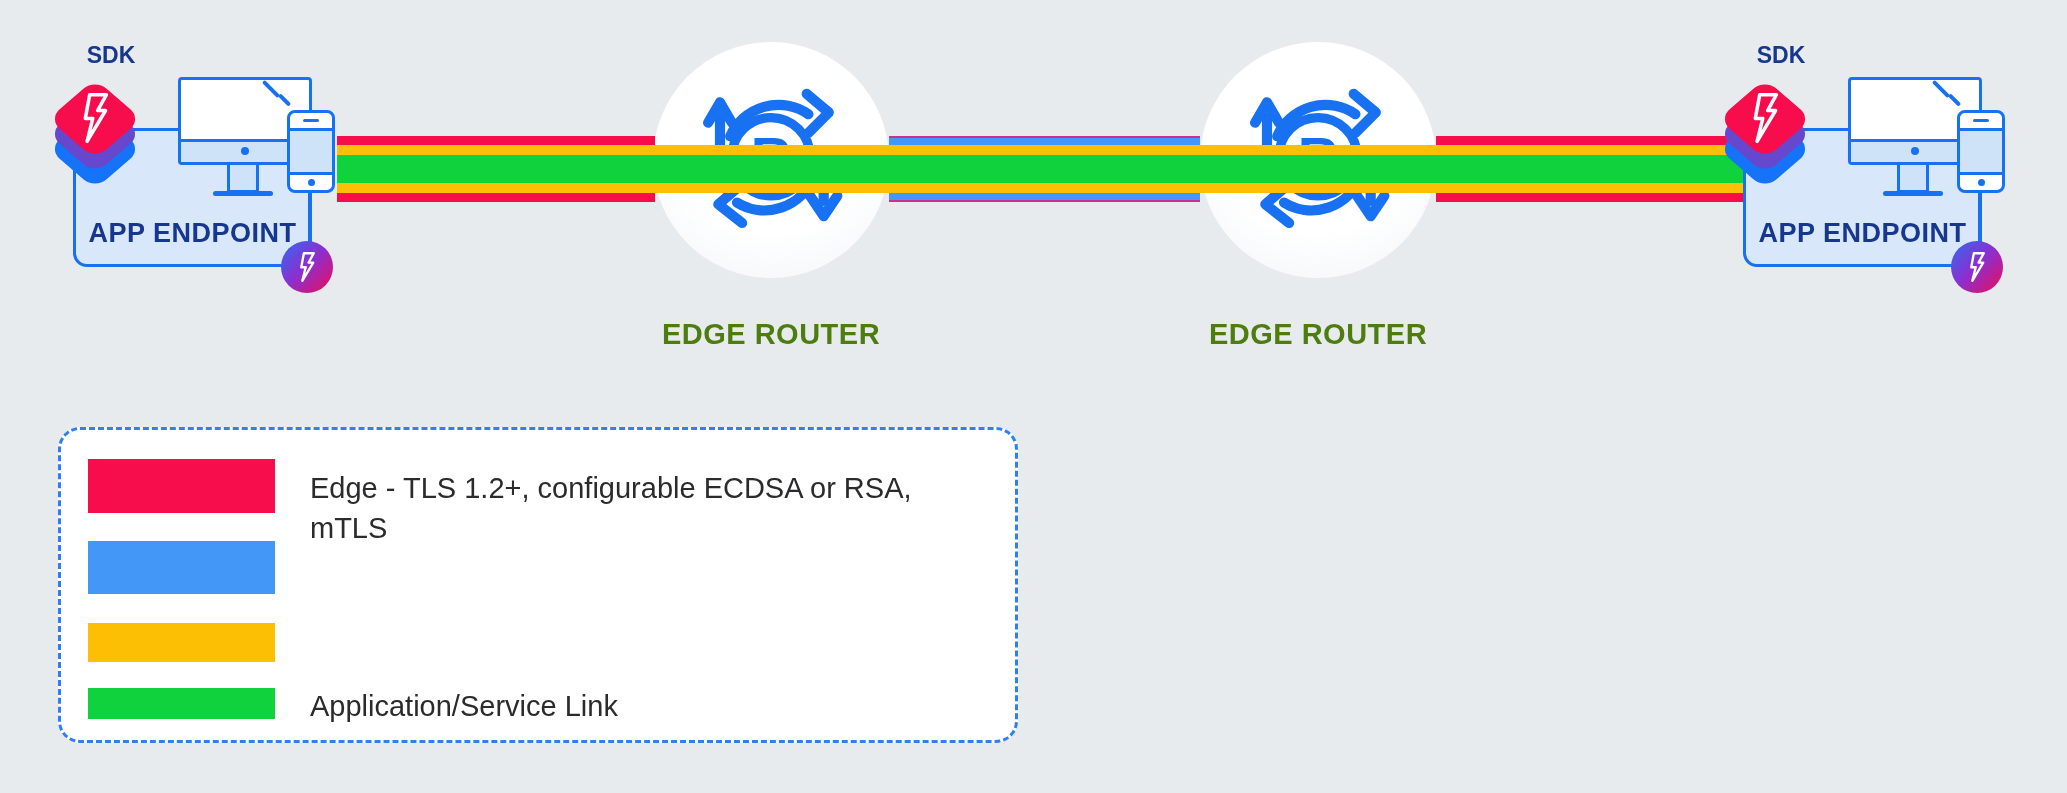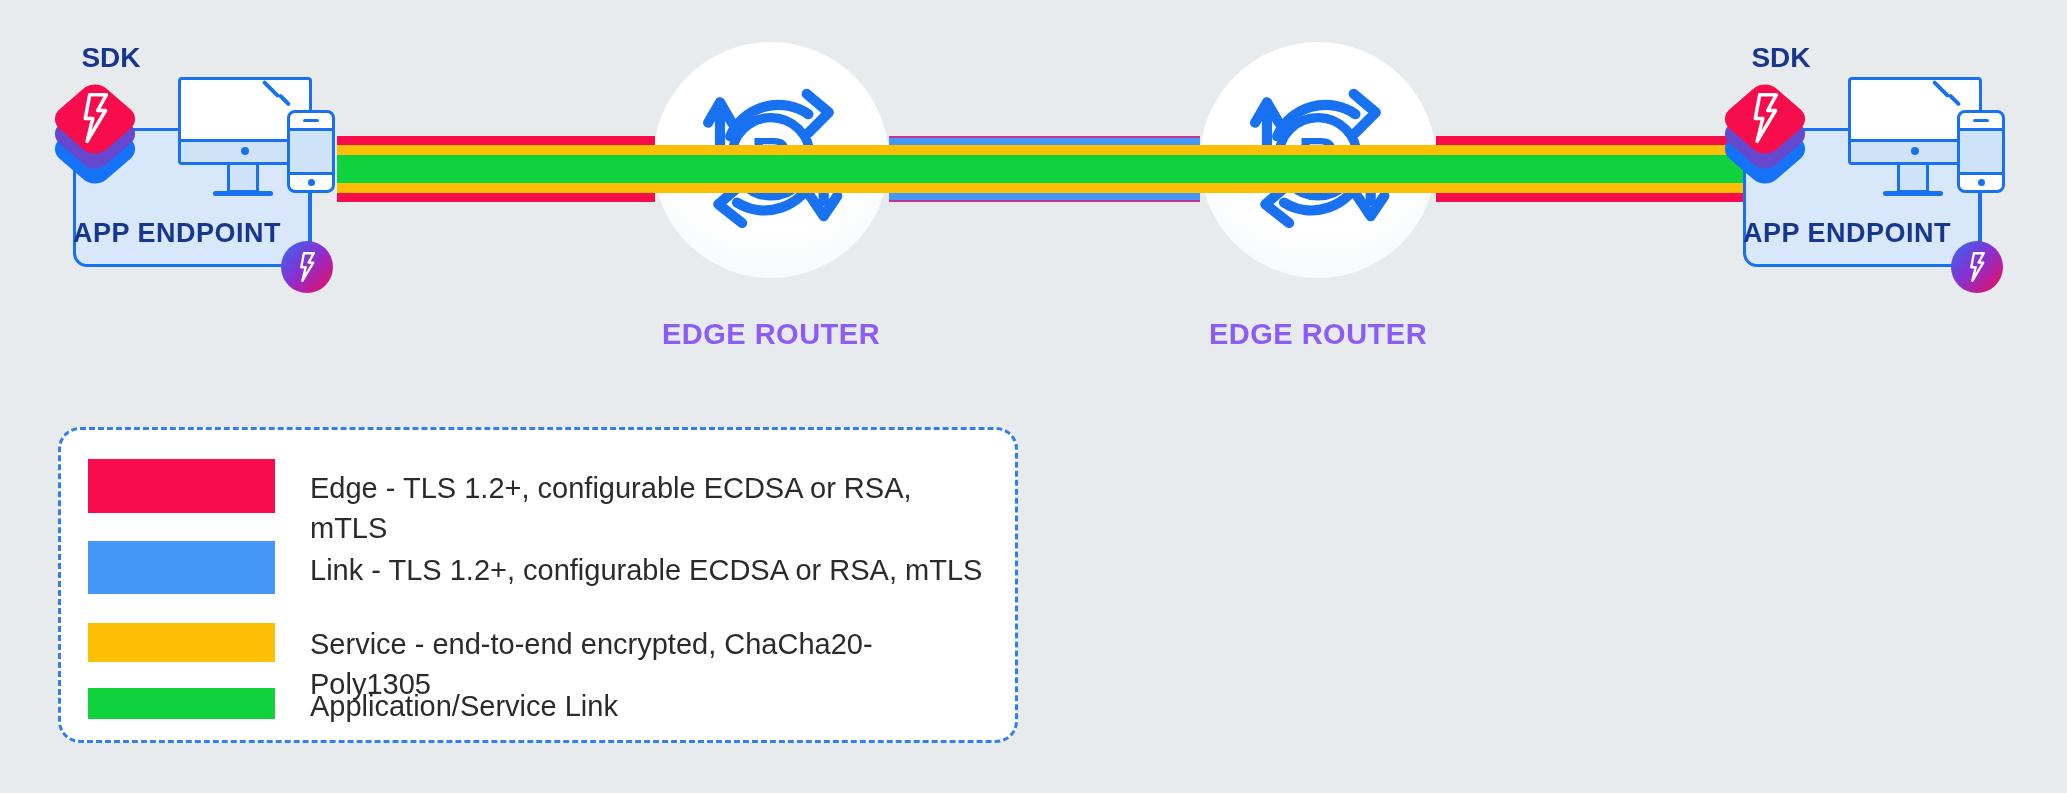--- a/index.html
+++ b/index.html
@@ -34,42 +34,42 @@
     position:absolute; top:42px; width:236px; height:236px;
     border-radius:50%;
     background:radial-gradient(circle at 50% 35%, #ffffff 55%, #f1f4f7 100%);
   }
   .router-circle.left  { left:653px; }
   .router-circle.right { left:1200px; }
   .router-icon { position:absolute; left:33px; top:28px; }
   .router-label {
     position:absolute; top:318px; width:300px;
     text-align:center; font-size:29px; font-weight:600;
-    color:#8b5cf6; letter-spacing:0.5px;
+    color:#4d7c0f; letter-spacing:0.5px;
   }
   .router-label.left  { left:621px; }
   .router-label.right { left:1168px; }
 
   
   .endpoint { position:absolute; top:30px; width:305px; height:300px; }
   .endpoint.left  { left:40px; }
   .endpoint.right { left:1710px; }
 
   .ep-box {
     position:absolute; left:33px; top:98px; width:239px; height:139px;
     background:#d8e8fa; border:3px solid #1771f1; border-radius:14px;
   }
   .ep-label {
     position:absolute; left:33px; top:188px; width:239px;
-    text-align:left; font-size:27px; font-weight:600;
+    text-align:center; font-size:27px; font-weight:600;
     color:#17378e; letter-spacing:0.5px;
   }
   .sdk-label {
     position:absolute; left:28px; top:12px; width:86px;
-    text-align:center; font-size:28px; font-weight:600; color:#17378e;
+    text-align:center; font-size:23px; font-weight:600; color:#17378e;
   }
   
   .monitor {
     position:absolute; left:138px; top:47px; width:134px; height:88px;
     background:#ffffff; border:3px solid #1771f1; border-radius:4px;
   }
   .monitor-strip {
     position:absolute; left:0; bottom:0; width:100%; height:23px;
     background:#cfe3f8; border-top:3px solid #1771f1;
   }
@@ -253,18 +253,16 @@
     <svg width="26" height="34" viewBox="0 0 100 130">
       <path d="M38,12 H76 L56,48 H74 L32,118 L45,66 H28 Z" fill="none" stroke="#ffffff" stroke-width="9" stroke-linejoin="round"></path>
     </svg>
   </div>
 </div>
 
 <div class="legend">
   <div class="legend-swatch s0"></div>
   <div class="legend-text  t0">Edge - TLS 1.2+, configurable ECDSA or RSA, mTLS</div>
   <div class="legend-swatch s1"></div>
-  <div class="legend-text  t1">Link - TLS 1.2+, configurable ECDSA or RSA, mTLS</div>
   <div class="legend-swatch s2"></div>
-  <div class="legend-text  t2">Service - end-to-end encrypted, ChaCha20-Poly1305</div>
   <div class="legend-swatch s3"></div>
   <div class="legend-text  t3">Application/Service Link</div>
 </div>
 
 </body></html>

